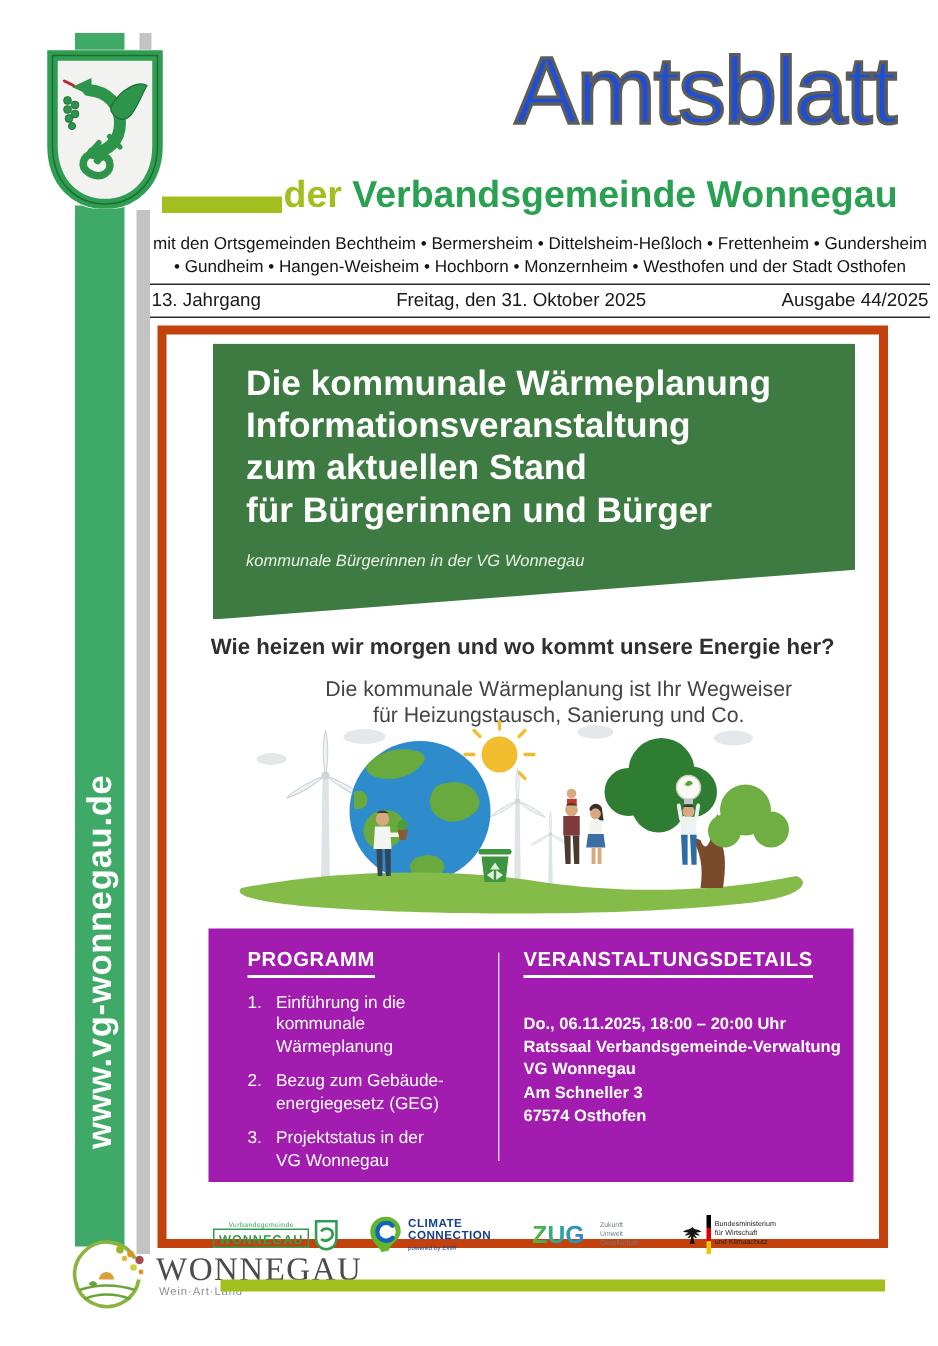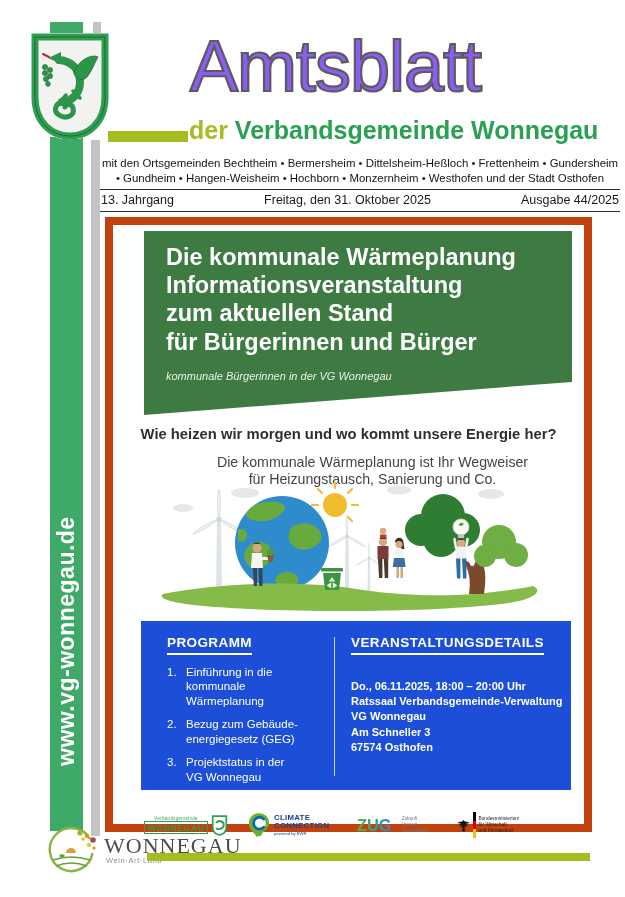--- a/index.html
+++ b/index.html
@@ -16,22 +16,22 @@
   .green-bar   { position:absolute; left:50px; top:137px; width:33px; height:694px; background:#3fa967; }
   .gray-bar    { position:absolute; left:91px; top:140px; width:9px;  height:696px; background:#c3c3c3; }
   .site-url {
     position:absolute; left:53px; top:766px; transform:rotate(-90deg); transform-origin:0 0;
     color:#fff; font-size:23px; font-weight:bold; white-space:nowrap; letter-spacing:0.5px;
   }
   .crest { position:absolute; left:28px; top:33px; width:84px; height:106px; }
 
   
   .masthead {
-    position:absolute; left:190px; top:30px; width:407px; 
-    font-size:72px; line-height:1; font-weight:400; color:#8b5cf6;
+    position:absolute; left:190px; top:30px; width:407px; text-align:right;
+    font-size:63px; line-height:1; font-weight:400; color:#1d4ed8;
     -webkit-text-stroke:2.2px #5c5c5c; letter-spacing:-1px;
   }
   .lime-bar-header { position:absolute; left:108px; top:131px; width:80px; height:11px; background:#a3bf1f; }
   .subtitle {
     position:absolute; left:189px; top:116px; width:430px;
     font-size:25px; font-weight:bold; color:#2aa052; white-space:nowrap;
   }
   .subtitle .prefix { color:#a3bf1f; }
   .municipalities {
     position:absolute; left:100px; top:156px; width:520px; text-align:center;
@@ -40,37 +40,37 @@
   .rule1 { position:absolute; left:100px; top:189px; width:520px; border-top:1.4px solid #2b2b2b; }
   .rule2 { position:absolute; left:100px; top:211px; width:520px; border-top:1.4px solid #2b2b2b; }
   .issue-row {
     position:absolute; left:101px; top:193px; width:518px;
     display:flex; justify-content:space-between; font-size:12.5px; color:#191919;
   }
 
   
   .poster {
     position:absolute; left:105px; top:217px; width:487px; height:615px;
-    border:8px solid #c2410c; background:#fff;
+    border:6px solid #c2410c; background:#fff;
   }
   .banner {
     position:absolute; left:31px; top:6px; width:428px; height:184px;
     background:#3d7b42; clip-path:polygon(0 0,100% 0,100% 82%,0 100%);
     color:#fff; padding:12px 20px 0 22px;
   }
   .banner-title { font-size:23.5px; font-weight:bold; line-height:1.2; }
   .banner-sub   { margin-top:13px; font-size:11px; font-style:italic; line-height:1.3; color:#e9f0e6; }
   .intro { position:absolute; left:0; top:201px; width:100%; text-align:center; color:#3a3a3a; }
   .intro-q  { font-size:14.8px; font-weight:bold; margin-bottom:12px; color:#2f2f2f; }
   .intro-ln { font-size:14.2px; line-height:1.18; color:#444;padding-left:48px; }
   .illustration { position:absolute; left:40px; top:257px; width:385px; height:138px; }
 
   .panel {
     position:absolute; left:28px; top:396px; width:430px; height:169px;
-    background:#1d4ed8; color:#fff; display:flex; padding:12px 0 10px 0;
+    background:#a21caf; color:#fff; display:flex; padding:12px 0 10px 0;
   }
   .panel-left  { width:193px; padding-left:26px; }
   .panel-div   { width:1px; background:#c8d2e8; margin:4px 0; }
   .panel-right { flex:1; padding-left:16px; }
   .panel-h {
     display:inline-block; font-size:13.5px; font-weight:bold; letter-spacing:0.4px;
     border-bottom:2px solid #fff; padding-bottom:3px; margin-bottom:10px;
   }
   .prog-item { display:flex; font-size:11.5px; line-height:1.26; margin-bottom:9px; }
   .prog-num  { width:19px; flex:none; }

